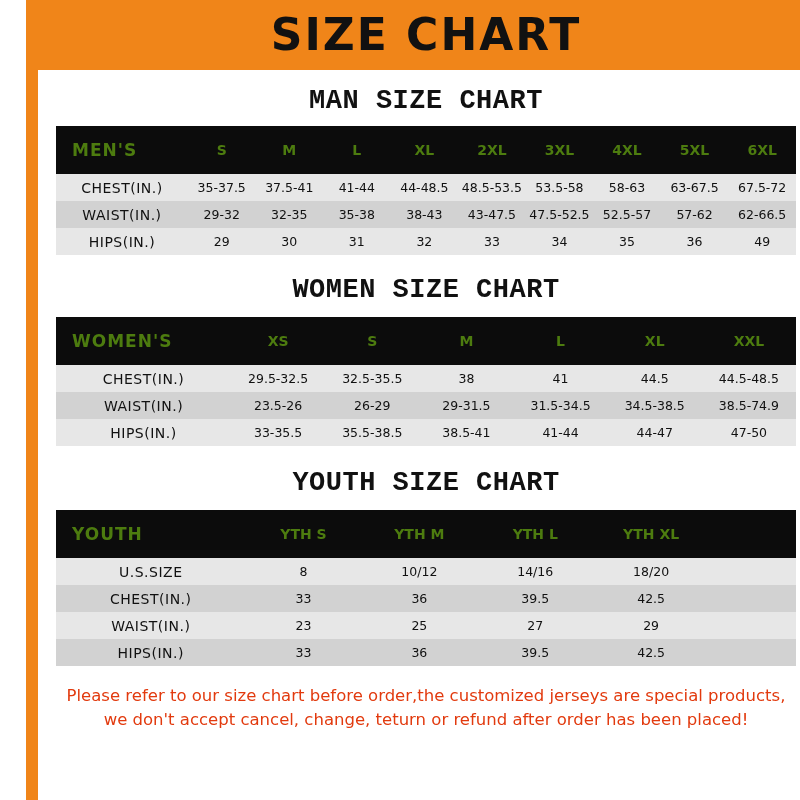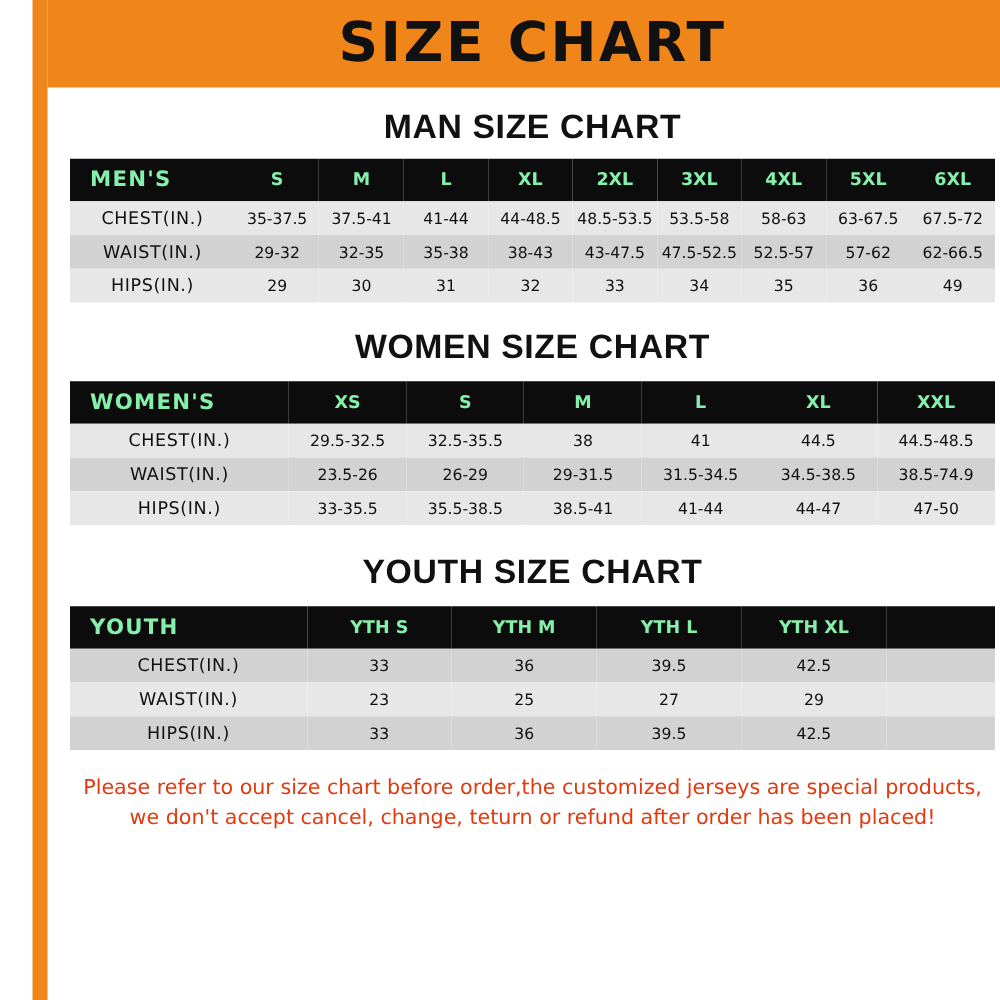--- a/index.html
+++ b/index.html
@@ -36,21 +36,21 @@
     font-size: 44px;
     letter-spacing: 2px;
     color: #111111;
     line-height: 1;
   }
   .content {
     padding: 0 18px;
   }
   .section-title {
     text-align: center;
-    font-family: Liberation Sans, sans-serif;
+    font-family: Liberation Mono, monospace;
     font-weight: bold;
     font-size: 27px;
     color: #111111;
     letter-spacing: 0.5px;
   }
   .t-man { margin: 16px 0 10px; }
   .t-women { margin: 20px 0 12px; }
   .t-youth { margin: 22px 0 12px; }
 
   table.size-table {
@@ -63,24 +63,24 @@
     text-align: center;
     font-family: "DejaVu Sans", sans-serif;
     font-size: 12.5px;
     color: #111111;
     padding: 0;
     height: 27px;
     vertical-align: middle;
   }
   table.size-table thead th {
     background: #0c0c0c;
-    color: #86efac;
+    color: #4d7c0f;
     font-weight: bold;
     font-size: 14px;
-    height: 34px;
+    height: 48px;
   }
   table.size-table thead th.corner {
     text-align: left;
     padding-left: 16px;
     font-size: 17px;
     letter-spacing: 1px;
   }
   table.size-table tbody tr.odd td { background: #e7e7e7; }
   table.size-table tbody tr.even td { background: #d2d2d2; }
   table.size-table tbody td.rowlabel {
@@ -224,20 +224,28 @@
         <tr>
           <th class="corner" style="width:24%">YOUTH</th>
           <th style="width:16%">YTH S</th>
           <th style="width:16%">YTH M</th>
           <th style="width:16%">YTH L</th>
           <th style="width:16%">YTH XL</th>
           <th style="width:12%"></th>
         </tr>
       </thead>
       <tbody>
+        <tr class="odd">
+          <td class="rowlabel">U.S.SIZE</td>
+          <td>8</td>
+          <td>10/12</td>
+          <td>14/16</td>
+          <td>18/20</td>
+          <td></td>
+        </tr>
         <tr class="even">
           <td class="rowlabel">CHEST(IN.)</td>
           <td>33</td>
           <td>36</td>
           <td>39.5</td>
           <td>42.5</td>
           <td></td>
         </tr>
         <tr class="odd">
           <td class="rowlabel">WAIST(IN.)</td>

